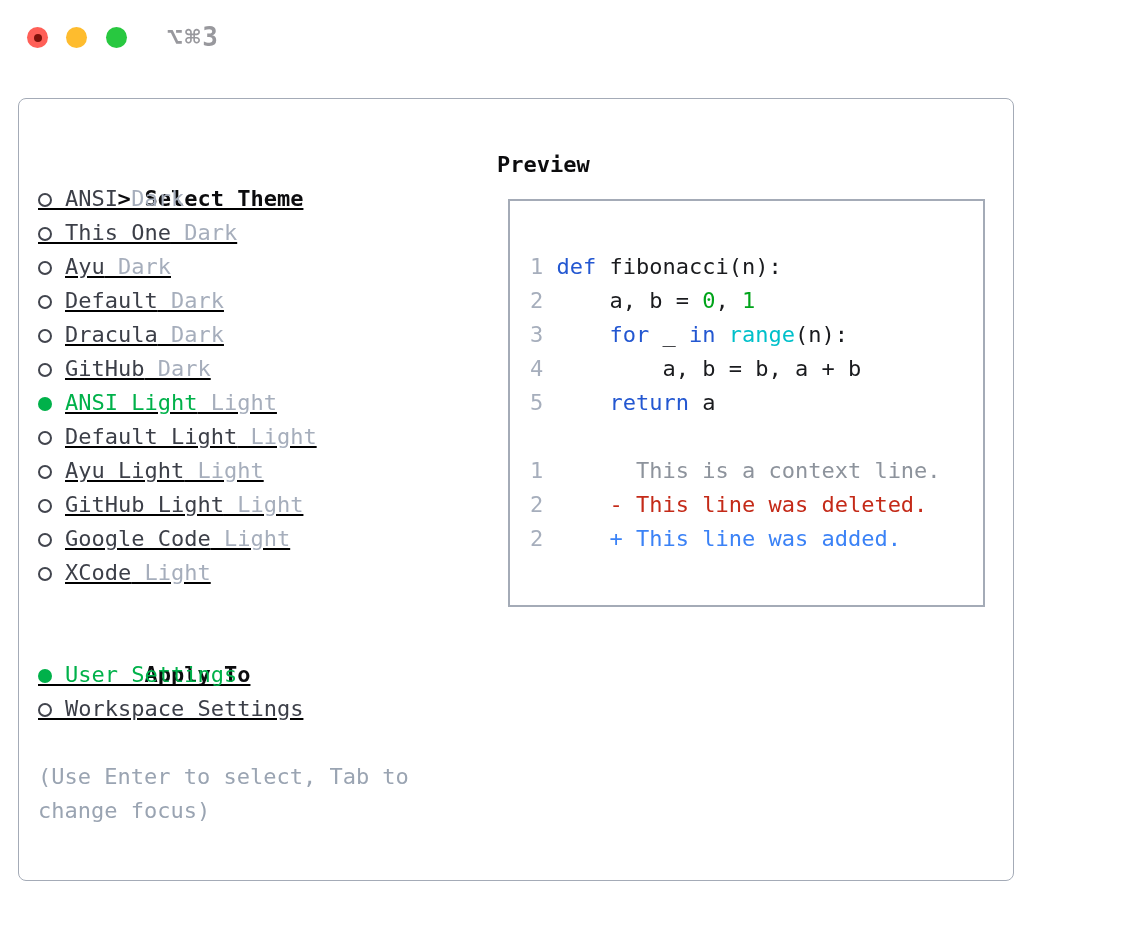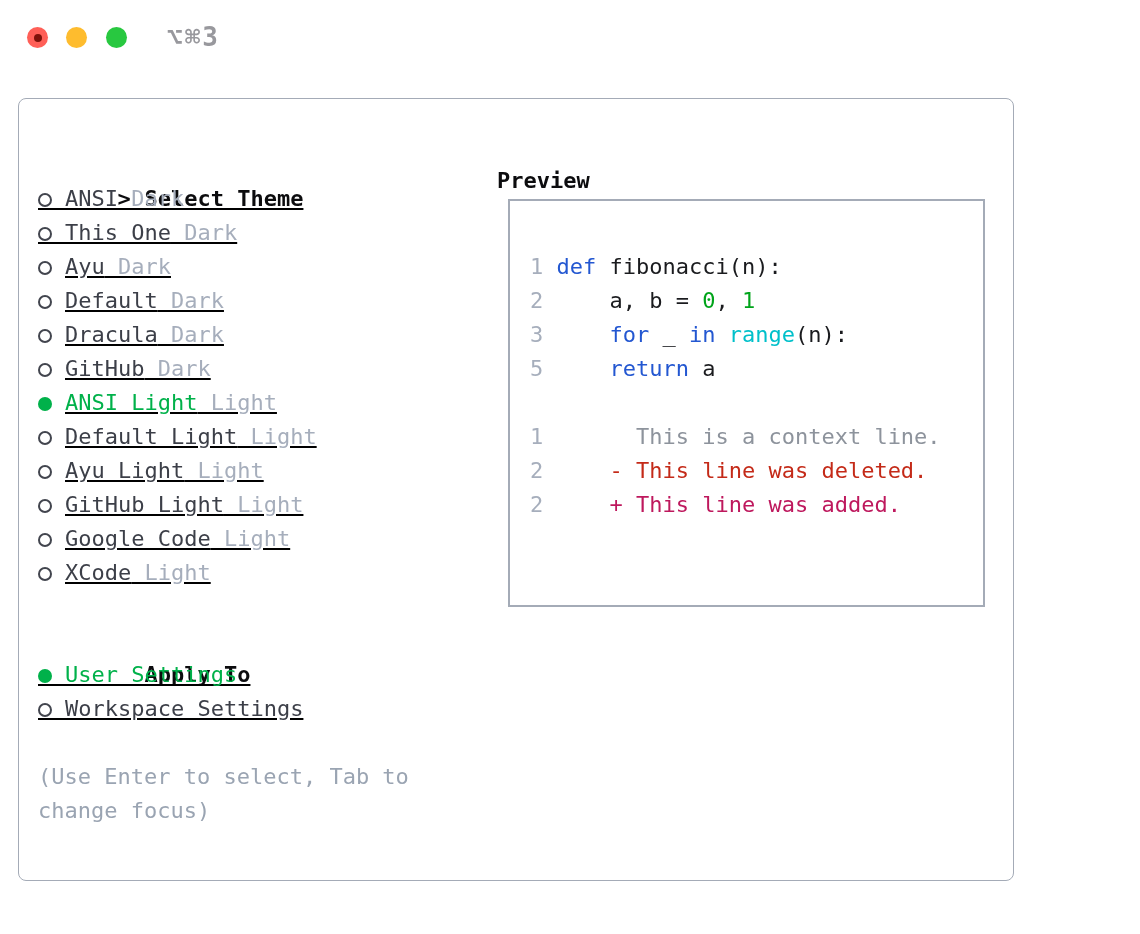--- a/index.html
+++ b/index.html
@@ -28,21 +28,21 @@
   .bullet i{
     display:inline-block;width:14px;height:14px;box-sizing:border-box;
     border:2px solid #42454e;border-radius:50%;vertical-align:-1px;
   }
   .bullet.sel i{border:none;}
   .hdr{font-weight:700;color:#0c0c0e;}
   .spacer{height:34px;}
   .hint{position:absolute;left:38px;top:760px;width:420px;font-size:22px;line-height:34px;}
 
   
-  .preview-hdr{position:absolute;left:497px;top:164px;font-size:22px;line-height:34px;font-weight:700;color:#0c0c0e;}
+  .preview-hdr{position:absolute;left:497px;top:148px;font-size:22px;line-height:34px;font-weight:700;color:#0c0c0e;}
   .preview-box{
     position:absolute;left:508px;top:199px;width:477px;height:408px;
     box-sizing:border-box;border:2px solid #a4abb7;
     padding:49px 0 0 20px;font-size:22px;line-height:34px;overflow:hidden;
   }
   .code-line{height:34px;white-space:pre;}
 </style>
 </head>
 <body>
 
@@ -88,20 +88,21 @@
   </div>
 
   <div class="hint" style="color: rgb(154, 164, 178);">(Use Enter to select, Tab to change focus)</div>
 
   <div class="preview-hdr">Preview</div>
 
   <div class="preview-box" id="preview-box">
       <div class="code-line"><span style="color: rgb(166, 174, 188);">1</span> <span style="color: rgb(35, 87, 209);">def</span><span style="color: rgb(26, 27, 30);"> fibonacci(n):</span></div>
       <div class="code-line"><span style="color: rgb(166, 174, 188);">2</span> <span style="color: rgb(26, 27, 30);">    a, b = </span><span style="color: rgb(0, 164, 26);">0</span><span style="color: rgb(26, 27, 30);">, </span><span style="color: rgb(0, 164, 26);">1</span></div>
       <div class="code-line"><span style="color: rgb(166, 174, 188);">3</span> <span style="color: rgb(26, 27, 30);">    </span><span style="color: rgb(35, 87, 209);">for</span><span style="color: rgb(26, 27, 30);"> _ </span><span style="color: rgb(35, 87, 209);">in</span><span style="color: rgb(26, 27, 30);"> </span><span style="color: rgb(0, 192, 202);">range</span><span style="color: rgb(26, 27, 30);">(n):</span></div>
+      <div class="code-line"><span style="color: rgb(166, 174, 188);">4</span> <span style="color: rgb(26, 27, 30);">        a, b = b, a + b</span></div>
       <div class="code-line"><span style="color: rgb(166, 174, 188);">5</span> <span style="color: rgb(26, 27, 30);">    </span><span style="color: rgb(35, 87, 209);">return</span><span style="color: rgb(26, 27, 30);"> a</span></div>
       <div class="code-line"><span style="color: rgb(166, 174, 188);"></span></div>
       <div class="code-line"><span style="color: rgb(166, 174, 188);">1</span> <span style="color: rgb(141, 147, 156);">      This is a context line.</span></div>
       <div class="code-line"><span style="color: rgb(166, 174, 188);">2</span> <span style="color: rgb(196, 42, 24);">    - This line was deleted.</span></div>
-      <div class="code-line"><span style="color: rgb(166, 174, 188);">2</span> <span style="color: #be185d; margin-top: 13px;">    + This line was added.</span></div>
+      <div class="code-line"><span style="color: rgb(166, 174, 188);">2</span> <span style="color: #3b82f6; margin-top: 13px;">    + This line was added.</span></div>
     </div>
 
 </div>
 
 </body></html>

